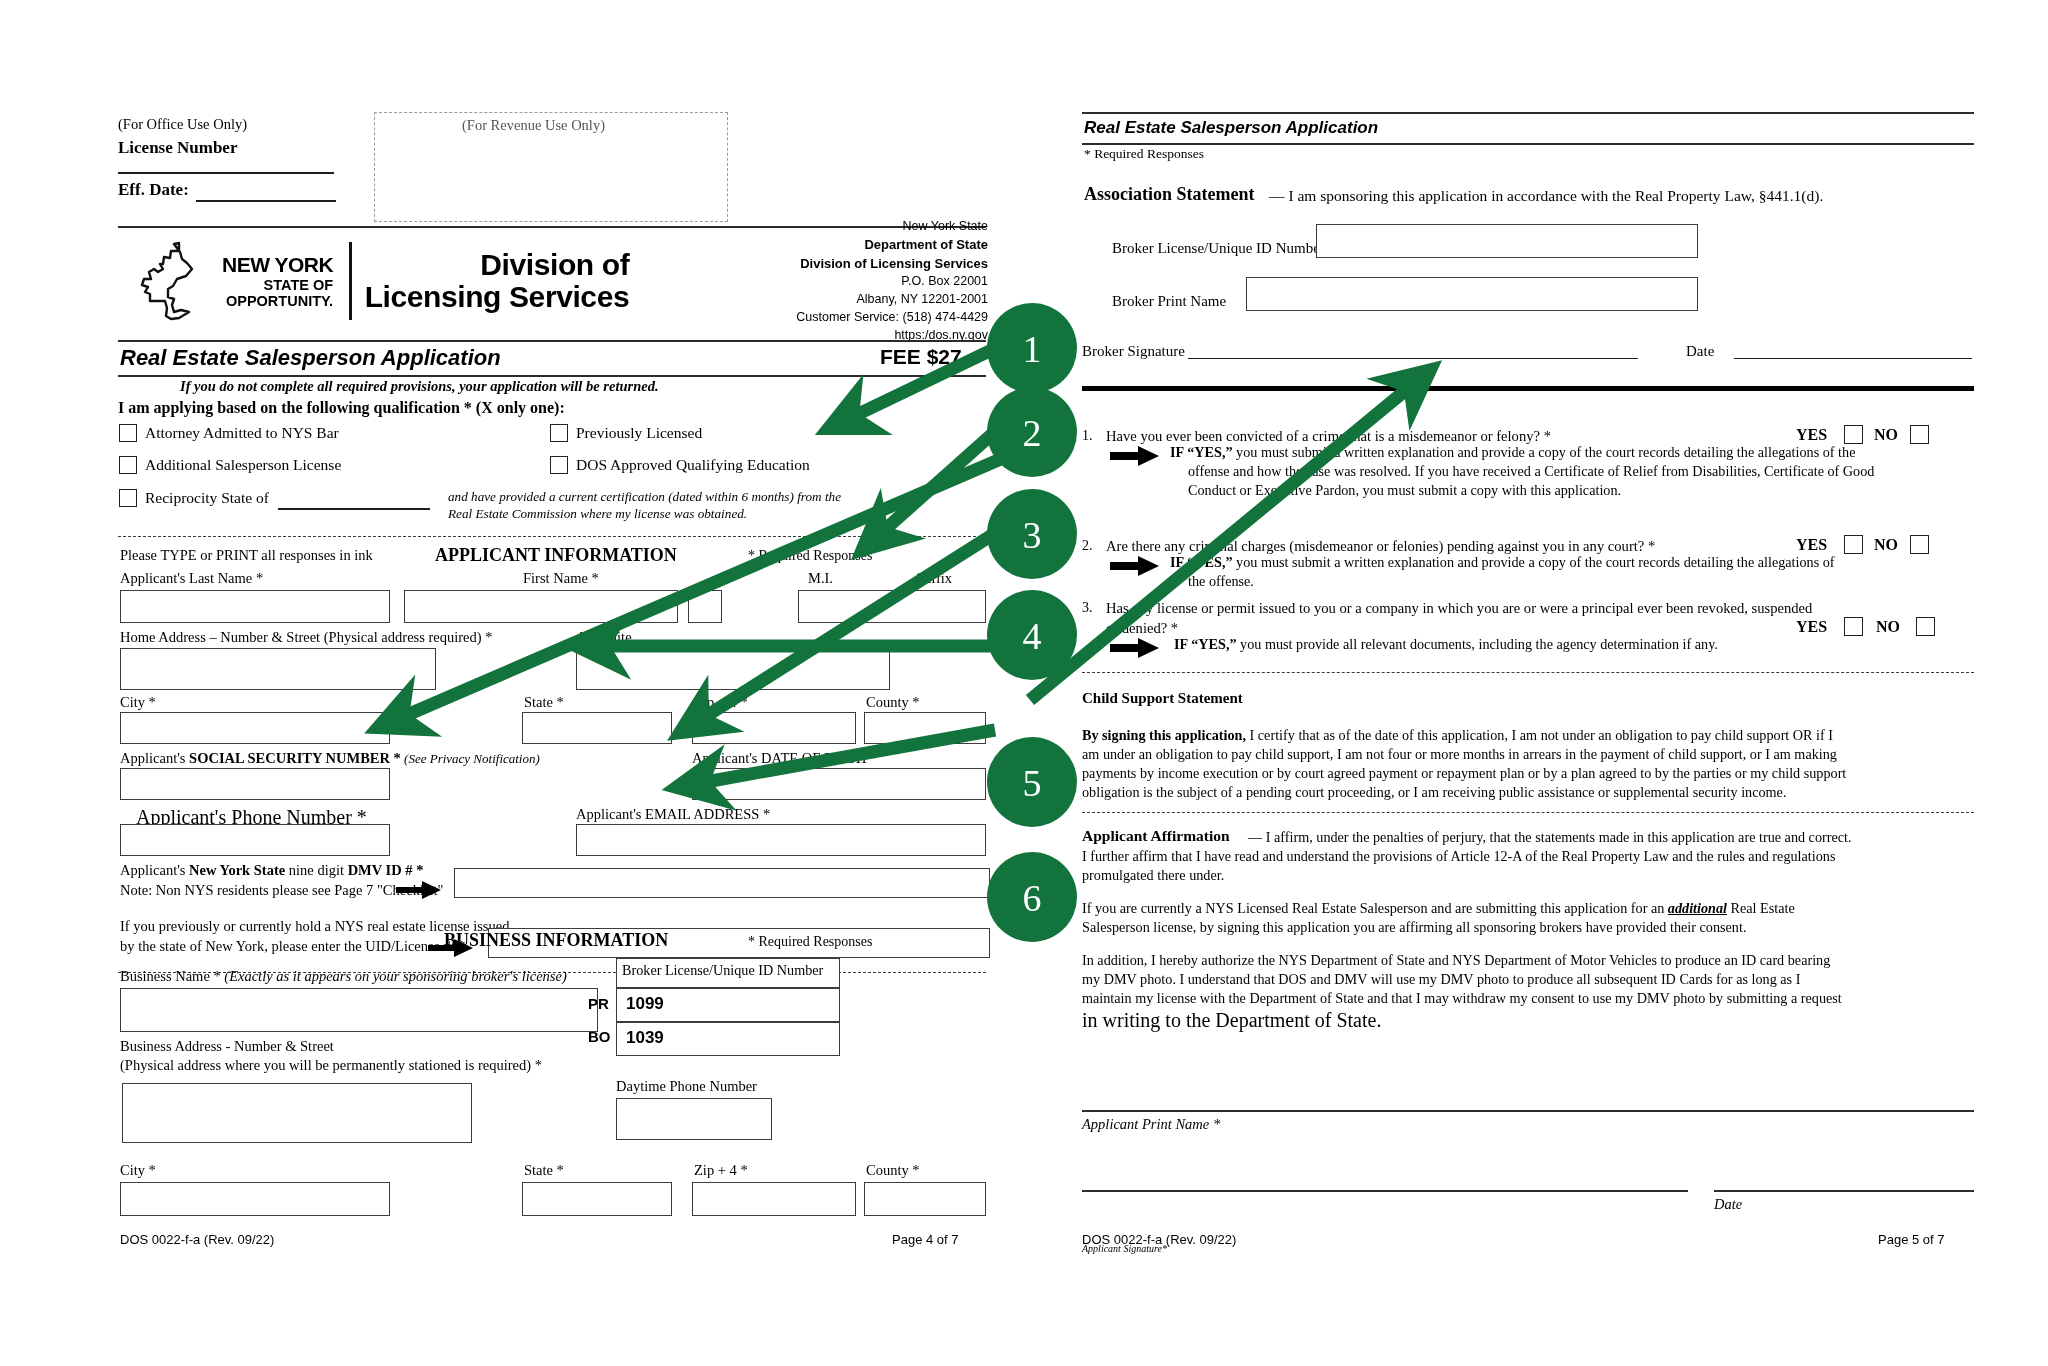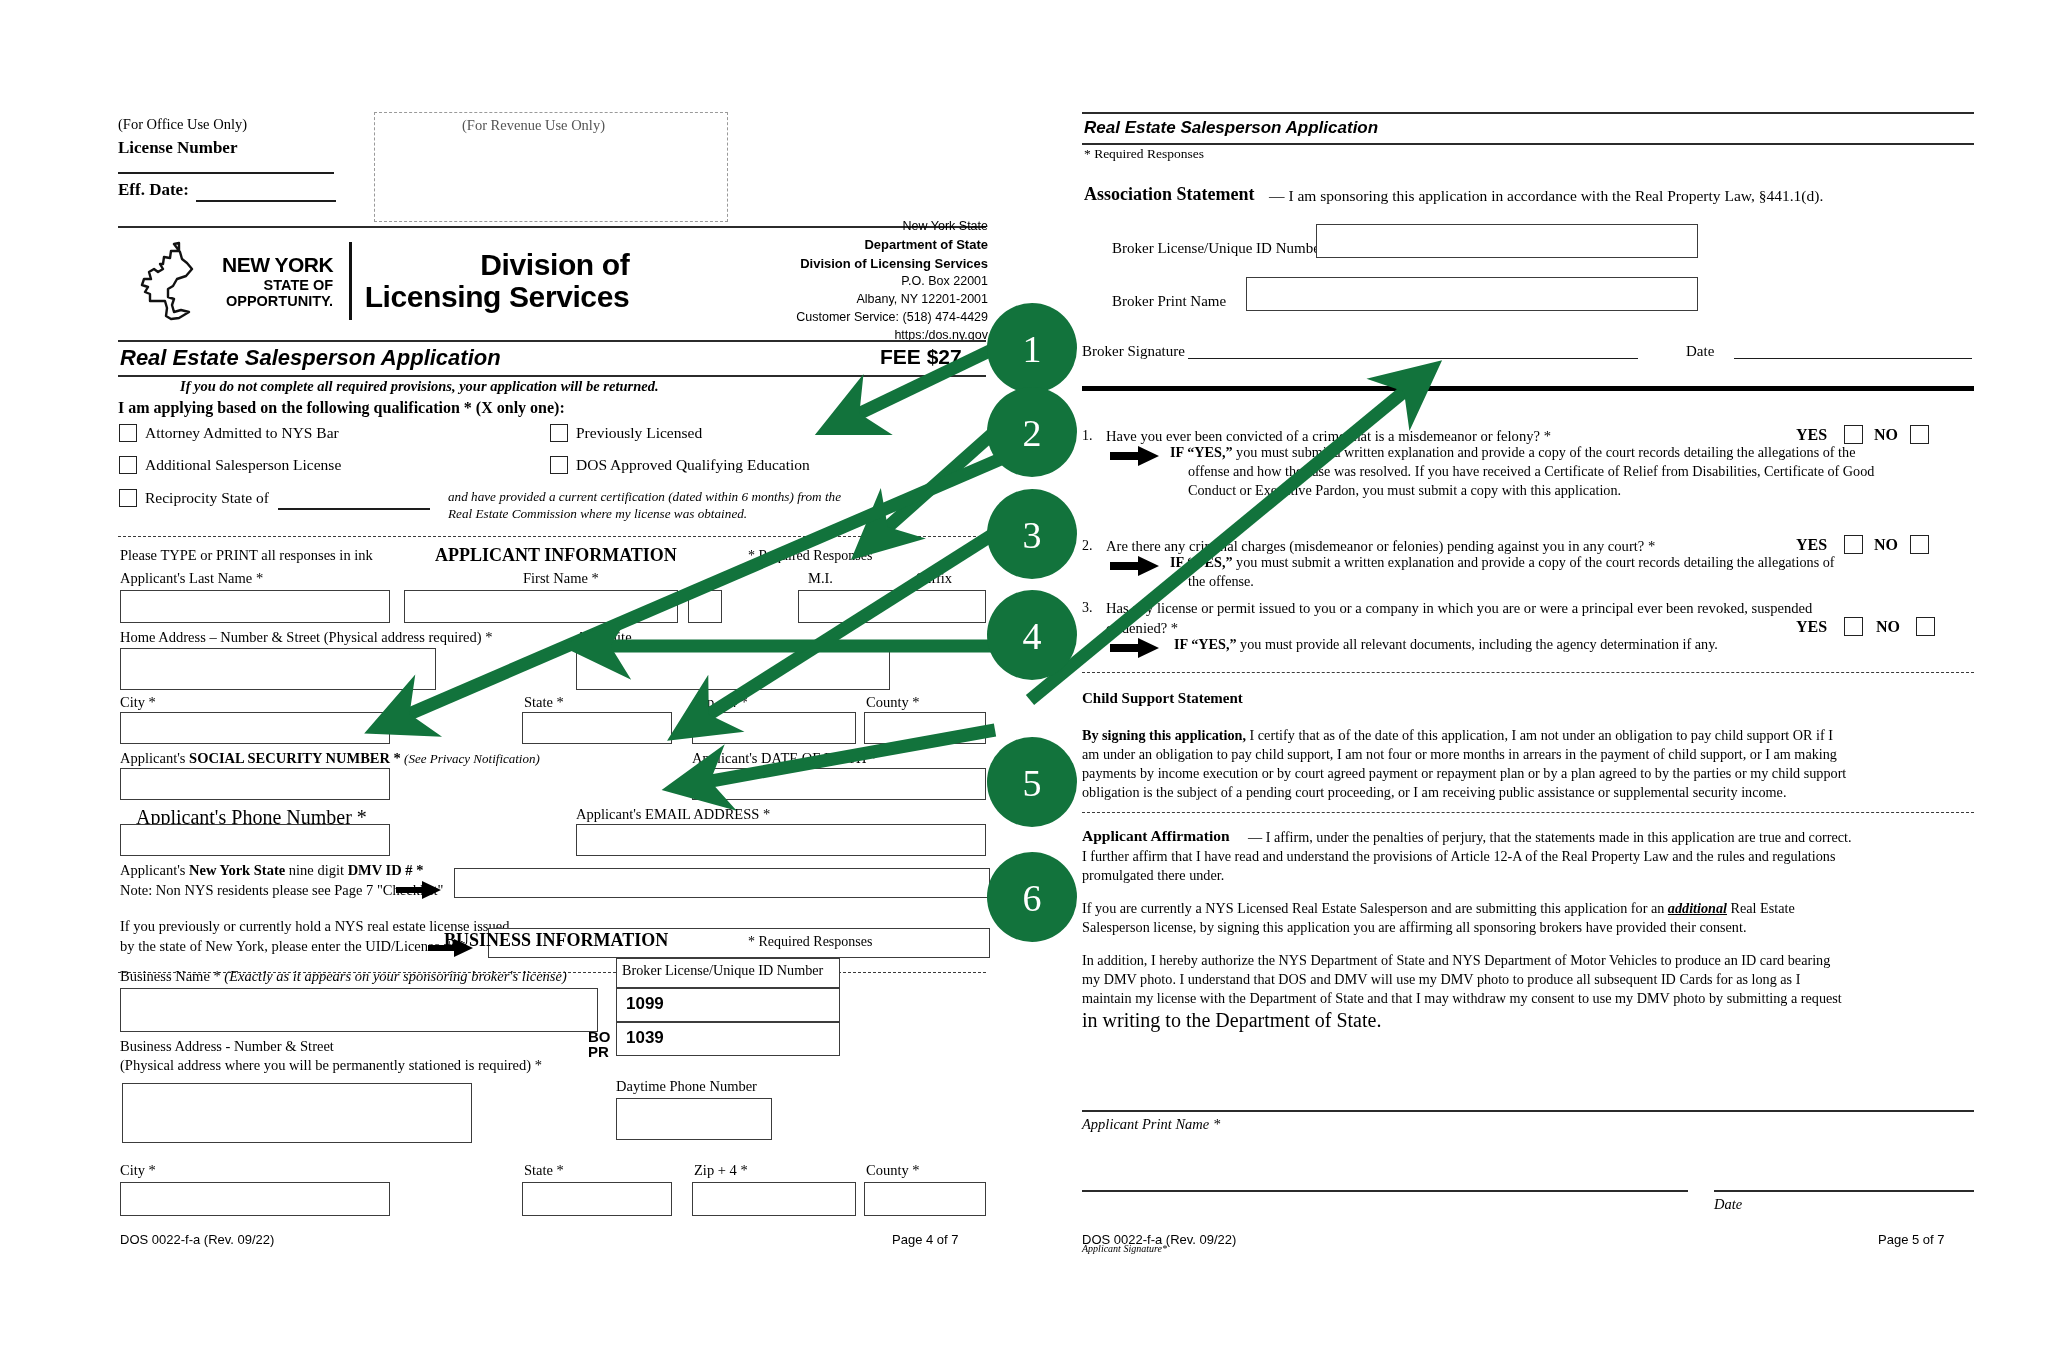--- a/index.html
+++ b/index.html
@@ -181,21 +181,21 @@
   <div class="abs serif b" style="left:444px;top:930px;font-size:18px;">BUSINESS INFORMATION</div>
   <div class="abs serif" style="left:748px;top:934px;font-size:14px;">* Required Responses</div>
 
   <div class="abs serif" style="left:120px;top:968px;font-size:14.5px;white-space:nowrap;">
     <span>Business Name * </span><span class="i">(Exactly as it appears on your sponsoring broker's license)</span>
   </div>
   <div class="box" style="left:120px;top:988px;width:478px;height:44px;"></div>
 
   <div class="box" style="left:616px;top:958px;width:224px;height:30px;"></div>
   <div class="abs serif" style="left:622px;top:962px;font-size:14.2px;">Broker License/Unique ID Number</div>
-  <div class="abs sans b" style="left:588px;top:995px;font-size:15px;margin-top:48px;">PR</div>
+  <div class="abs sans b" style="left:588px;top:995px;font-size:15px;">PR</div>
   <div class="box" style="left:616px;top:988px;width:224px;height:34px;"></div>
   <div class="abs sans b" style="left:626px;top:994px;font-size:17px;">1099</div>
   <div class="abs sans b" style="left:588px;top:1028px;font-size:15px;">BO</div>
   <div class="box" style="left:616px;top:1022px;width:224px;height:34px;"></div>
   <div class="abs sans b" style="left:626px;top:1028px;font-size:17px;">1039</div>
 
   <div class="abs serif" style="left:120px;top:1038px;font-size:14.5px;">Business Address - Number &amp; Street</div>
   <div class="abs serif" style="left:120px;top:1057px;font-size:14.5px;">(Physical address where you will be permanently stationed is required) *</div>
   <div class="box" style="left:122px;top:1083px;width:350px;height:60px;"></div>
 

